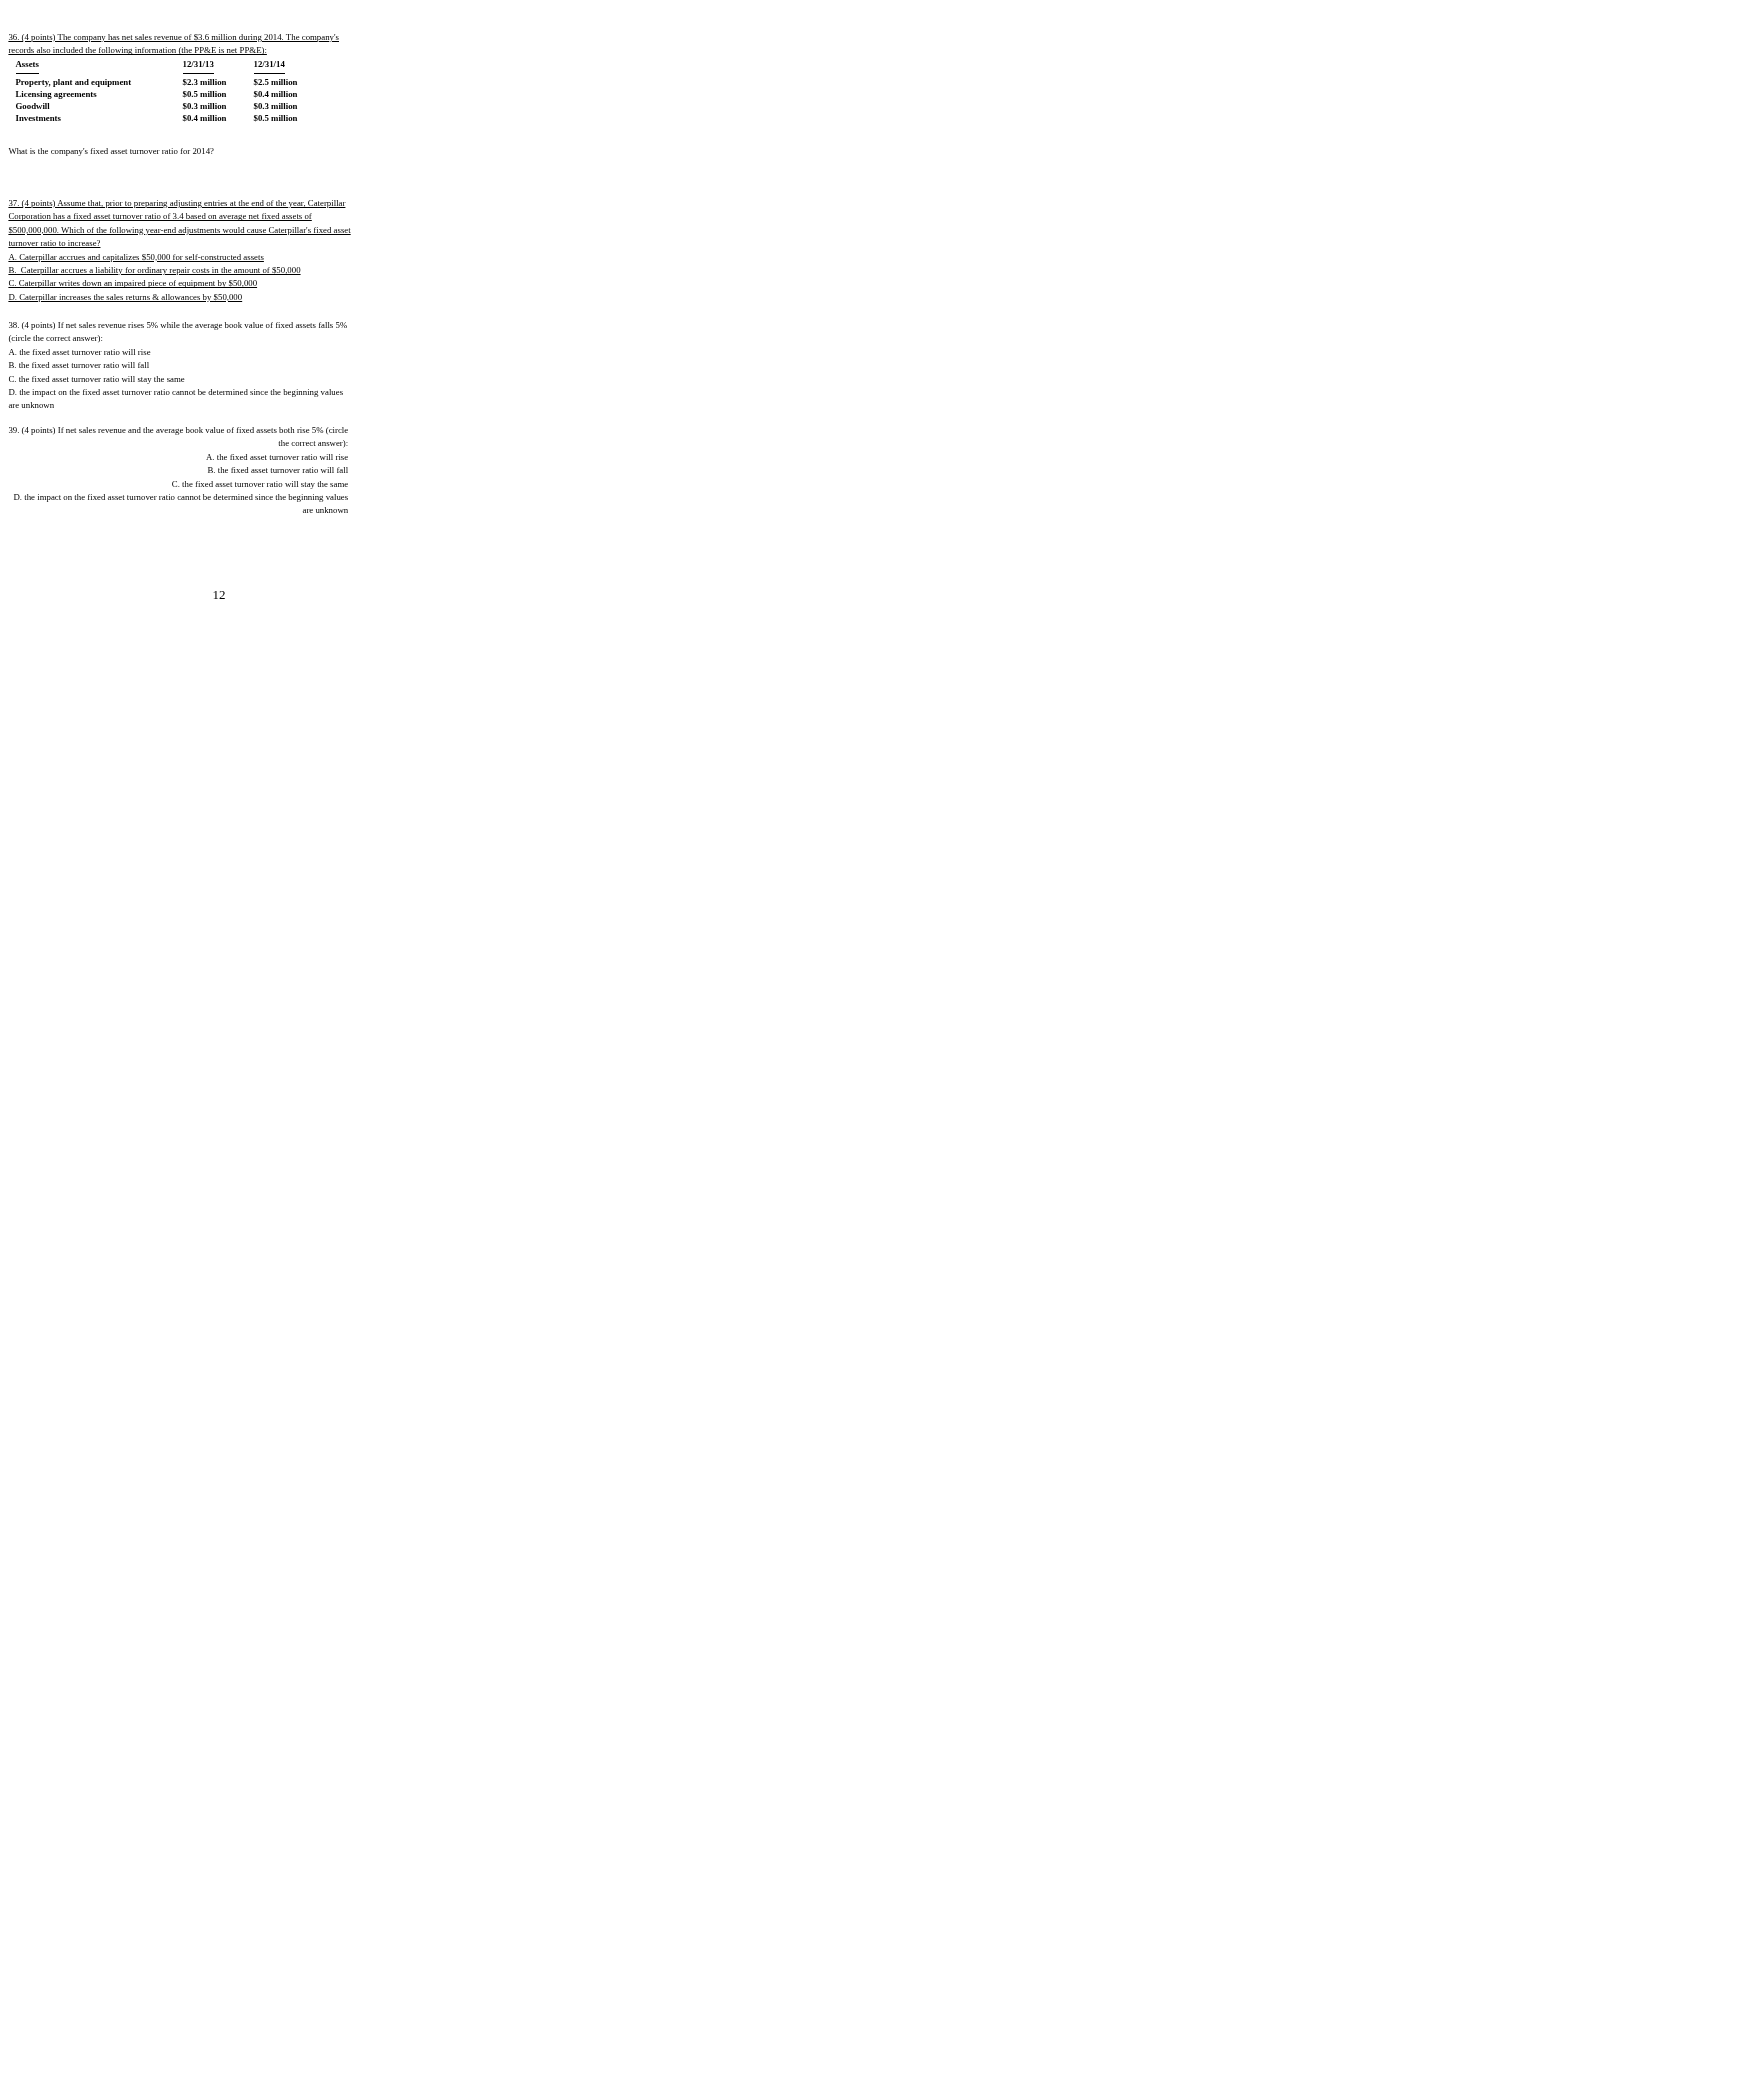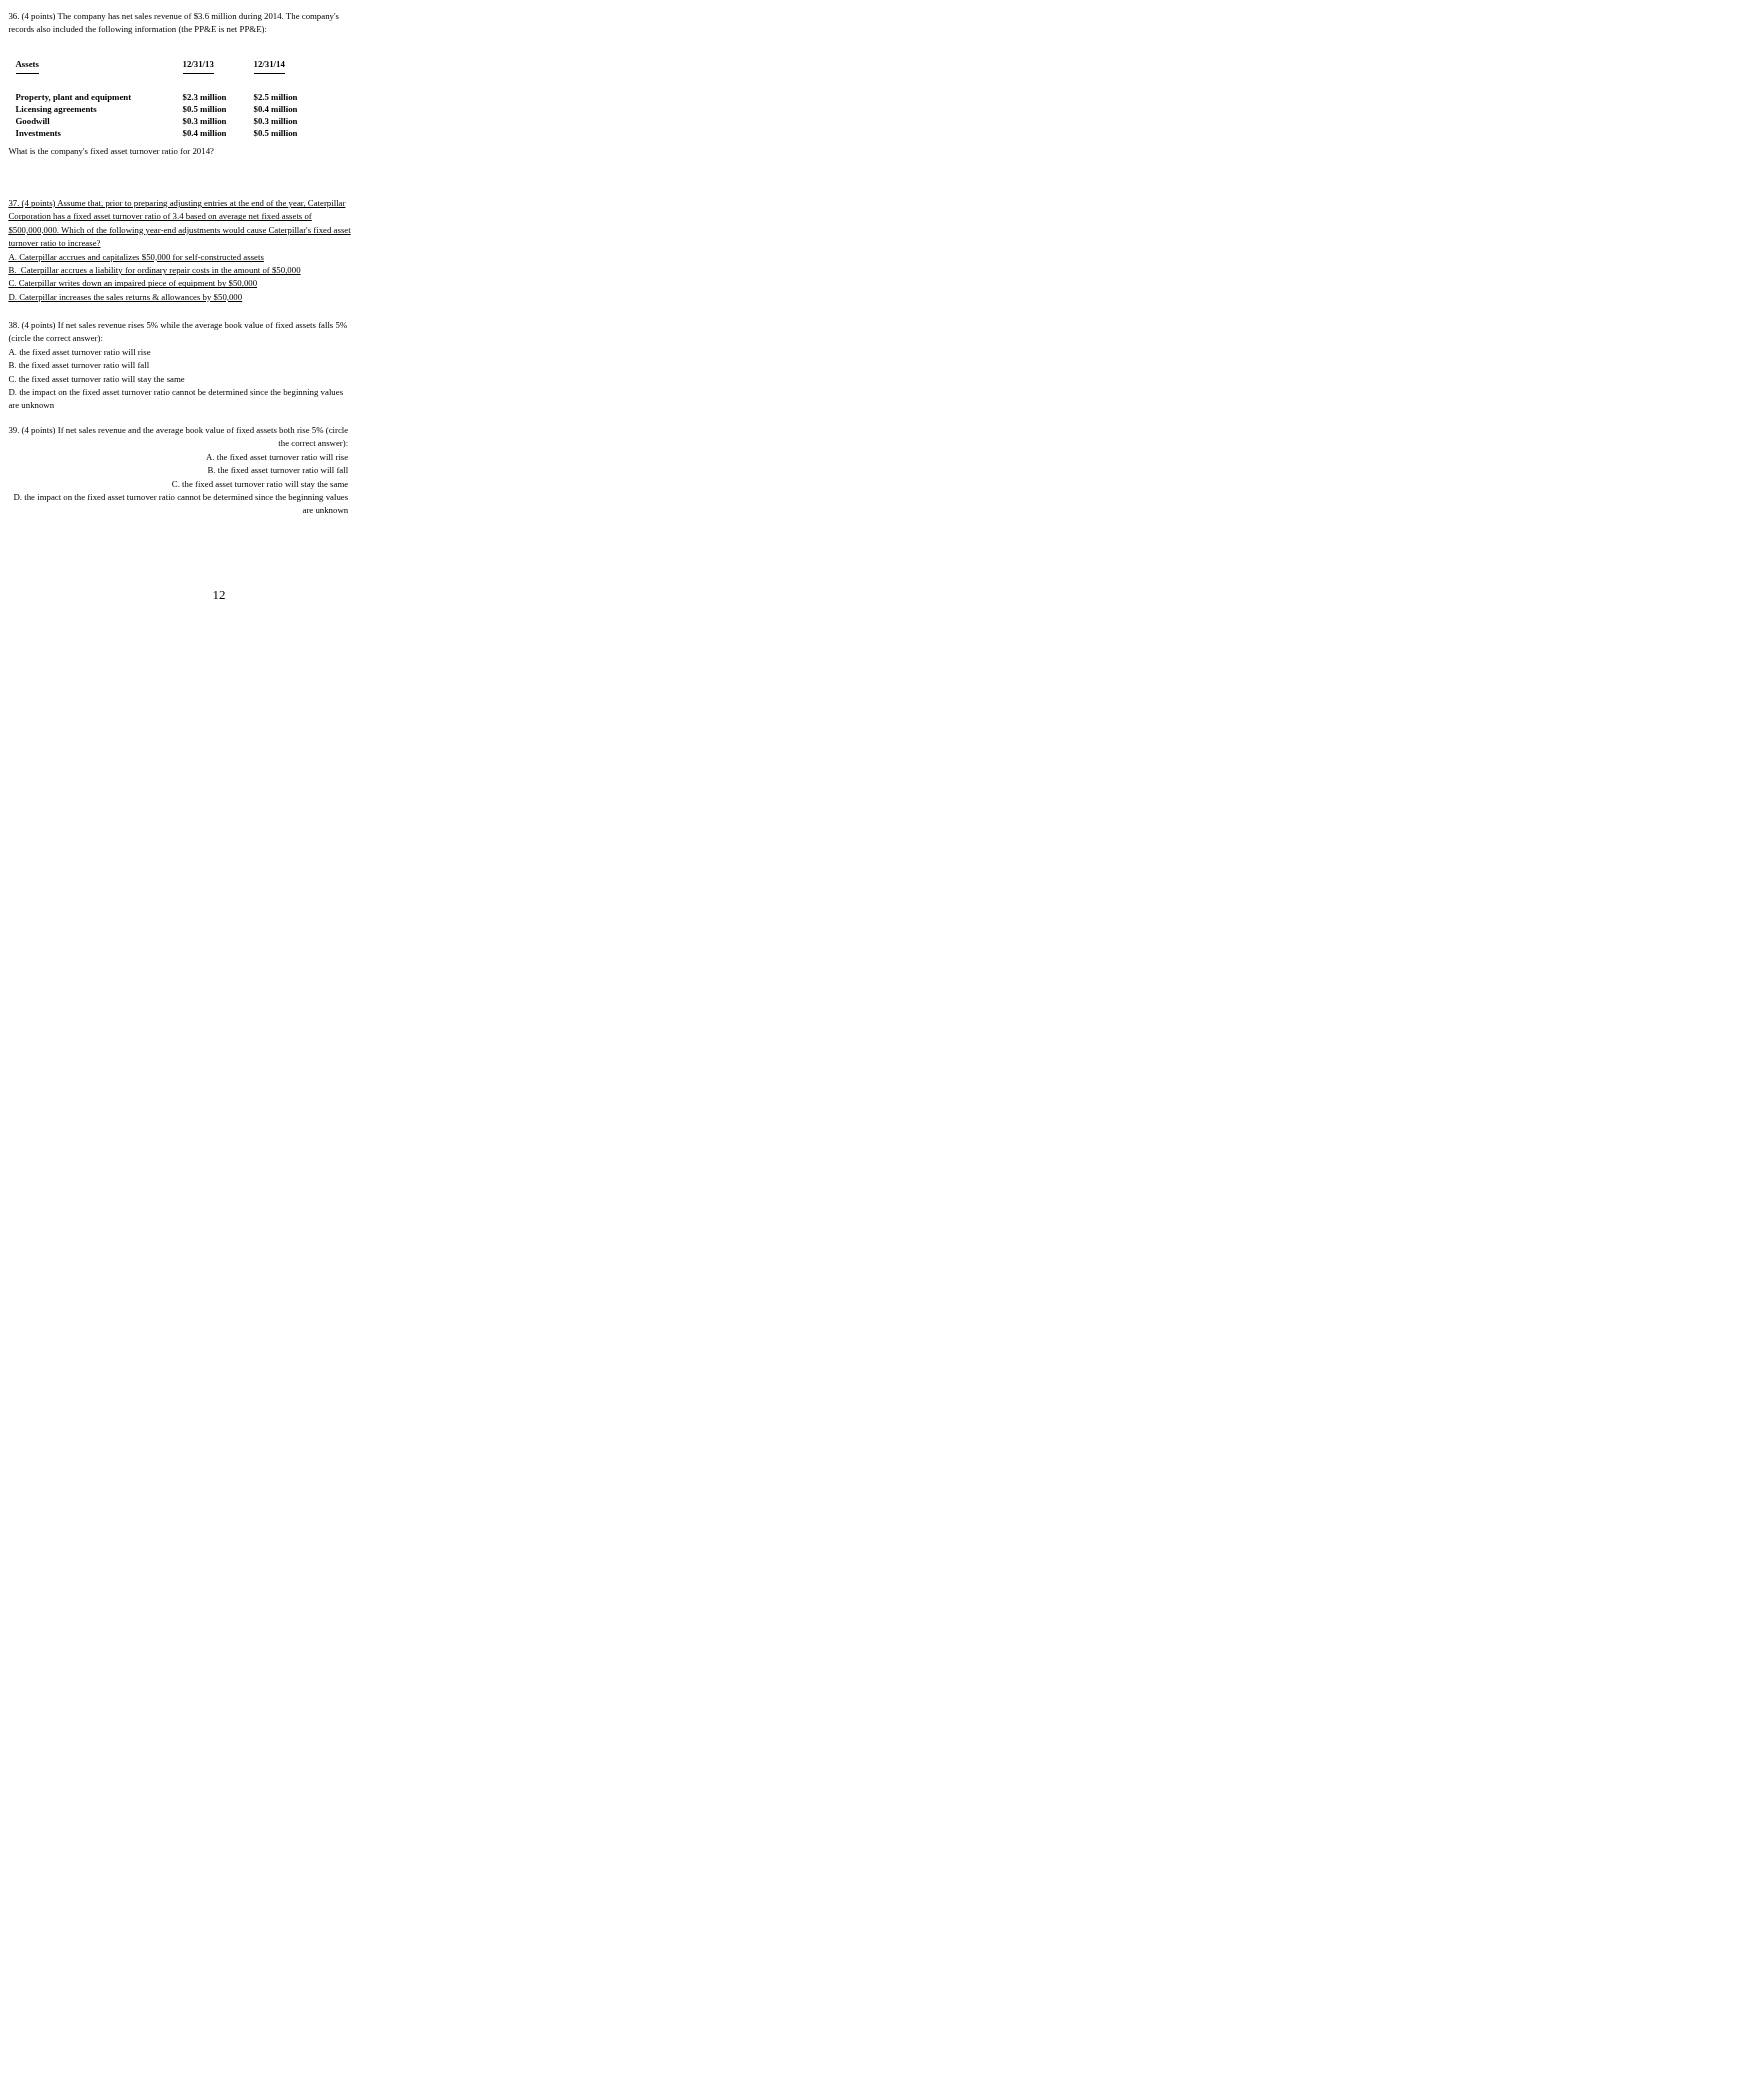--- a/index.html
+++ b/index.html
@@ -26,24 +26,24 @@
     display:grid;
     grid-template-columns:167px 71px auto;
     align-items:end;
   }
   .thead .hcell { line-height:10px; }
   .thead .hcell span {
     display:inline-block;
     border-bottom:1.7px solid #000;
     padding-bottom:4px;
   }
-  .tbody { margin-top:17px; }
+  .tbody { margin-top:2px; }
   .trow { line-height:12px; white-space:nowrap; }
   
-  #q36-para      { top:10px; }
+  #q36-para      { top:31px;text-decoration:underline; }
   #q36-question  { top:145px; }
   #q37           { top:197px;text-decoration:underline; }
   #q38           { top:319px;font-family:Liberation Serif, serif; }
   #q39           { top:424px;text-align:right; }
   #page-number {
     position:absolute;
     left:0; top:588px;
     width:100%;
     text-align:center;
     font-size:13px;

